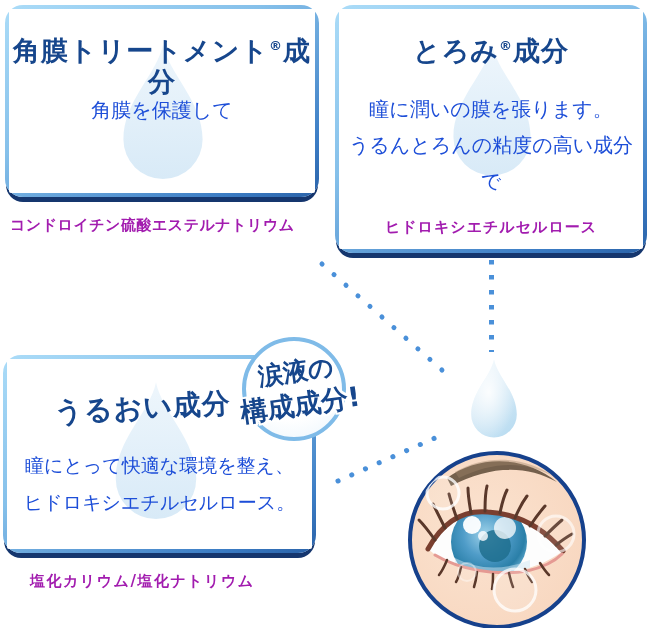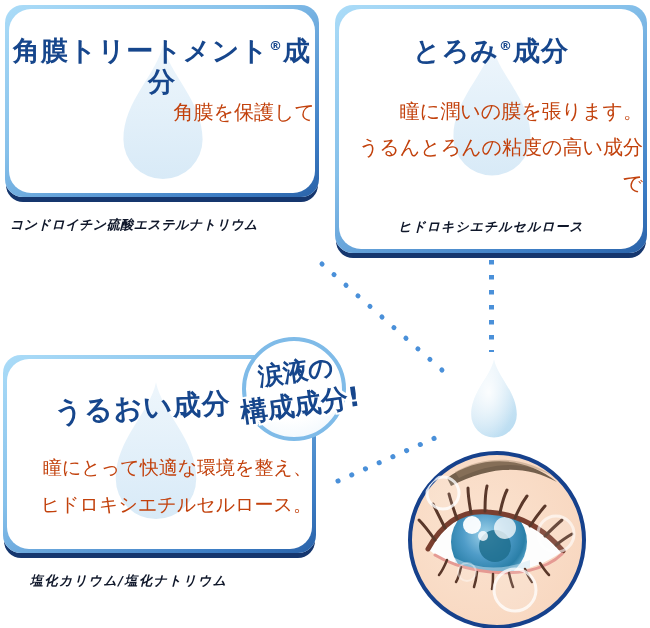--- a/index.html
+++ b/index.html
@@ -8,39 +8,39 @@
     font-family:"DejaVu Sans","Liberation Sans",sans-serif;
   }
   
   .card{
     position:absolute;border-radius:18px;padding:4px;box-sizing:border-box;
     background:linear-gradient(150deg,#abdcf8 0%,#85c0ea 40%,#3b7cc4 85%,#2a62a8 100%);
     box-shadow:0 6px 0 -1px #15366e;
   }
   .card-inner{
     position:relative;width:100%;height:100%;background:#ffffff;
-    border-radius:22px;overflow:hidden;
+    border-radius:2px;overflow:hidden;
   }
   .wm-drop{position:absolute;pointer-events:none;}
   .card-title{
     position:absolute;left:0;width:100%;text-align:center;
     font-weight:bold;color:#16468c;letter-spacing:1px;line-height:1.15;
   }
   #card1 .card-title,#card2 .card-title{top:26px;font-size:27px;}
   #card3 .card-title{top:32px;font-size:28px;padding-right:34px;box-sizing:border-box;transform:rotate(-3deg);}
   .reg{font-size:13px;vertical-align:super;font-weight:bold;}
   .card-body{
-    position:absolute;left:0;width:100%;text-align:right;
-    color:#c2410c;font-weight:500;
+    position:absolute;left:0;width:100%;text-align:center;
+    color:#1d4ed8;font-weight:500;font-family:Liberation Mono, monospace;
   }
   #card1 .card-body{top:86px;font-size:20px;line-height:34px;}
   #card2 .card-body{top:84px;font-size:20px;line-height:36px;}
   #card3 .card-body{top:90px;font-size:19px;line-height:37px;}
   .ingredient{
-    position:absolute;font-weight:bold;color:#0f172a;font-size:13px;letter-spacing:0.5px;font-style:italic;
+    position:absolute;font-weight:bold;color:#a21caf;font-size:15px;letter-spacing:0.5px;
   }
   #ingredient1{left:10px;top:216px;width:312px;}
   #ingredient2{left:335px;top:218px;width:312px;text-align:center;letter-spacing:1px;}
   #ingredient3{left:30px;top:572px;width:300px;letter-spacing:1.5px;}
   
   .badge{
     position:absolute;left:242px;top:337px;width:104px;height:104px;border-radius:50%;
     background:radial-gradient(circle at 45% 35%,#ffffff 55%,#e9f4fc 100%);
     border:4px solid #7fbbe8;box-sizing:border-box;z-index:5;
   }

